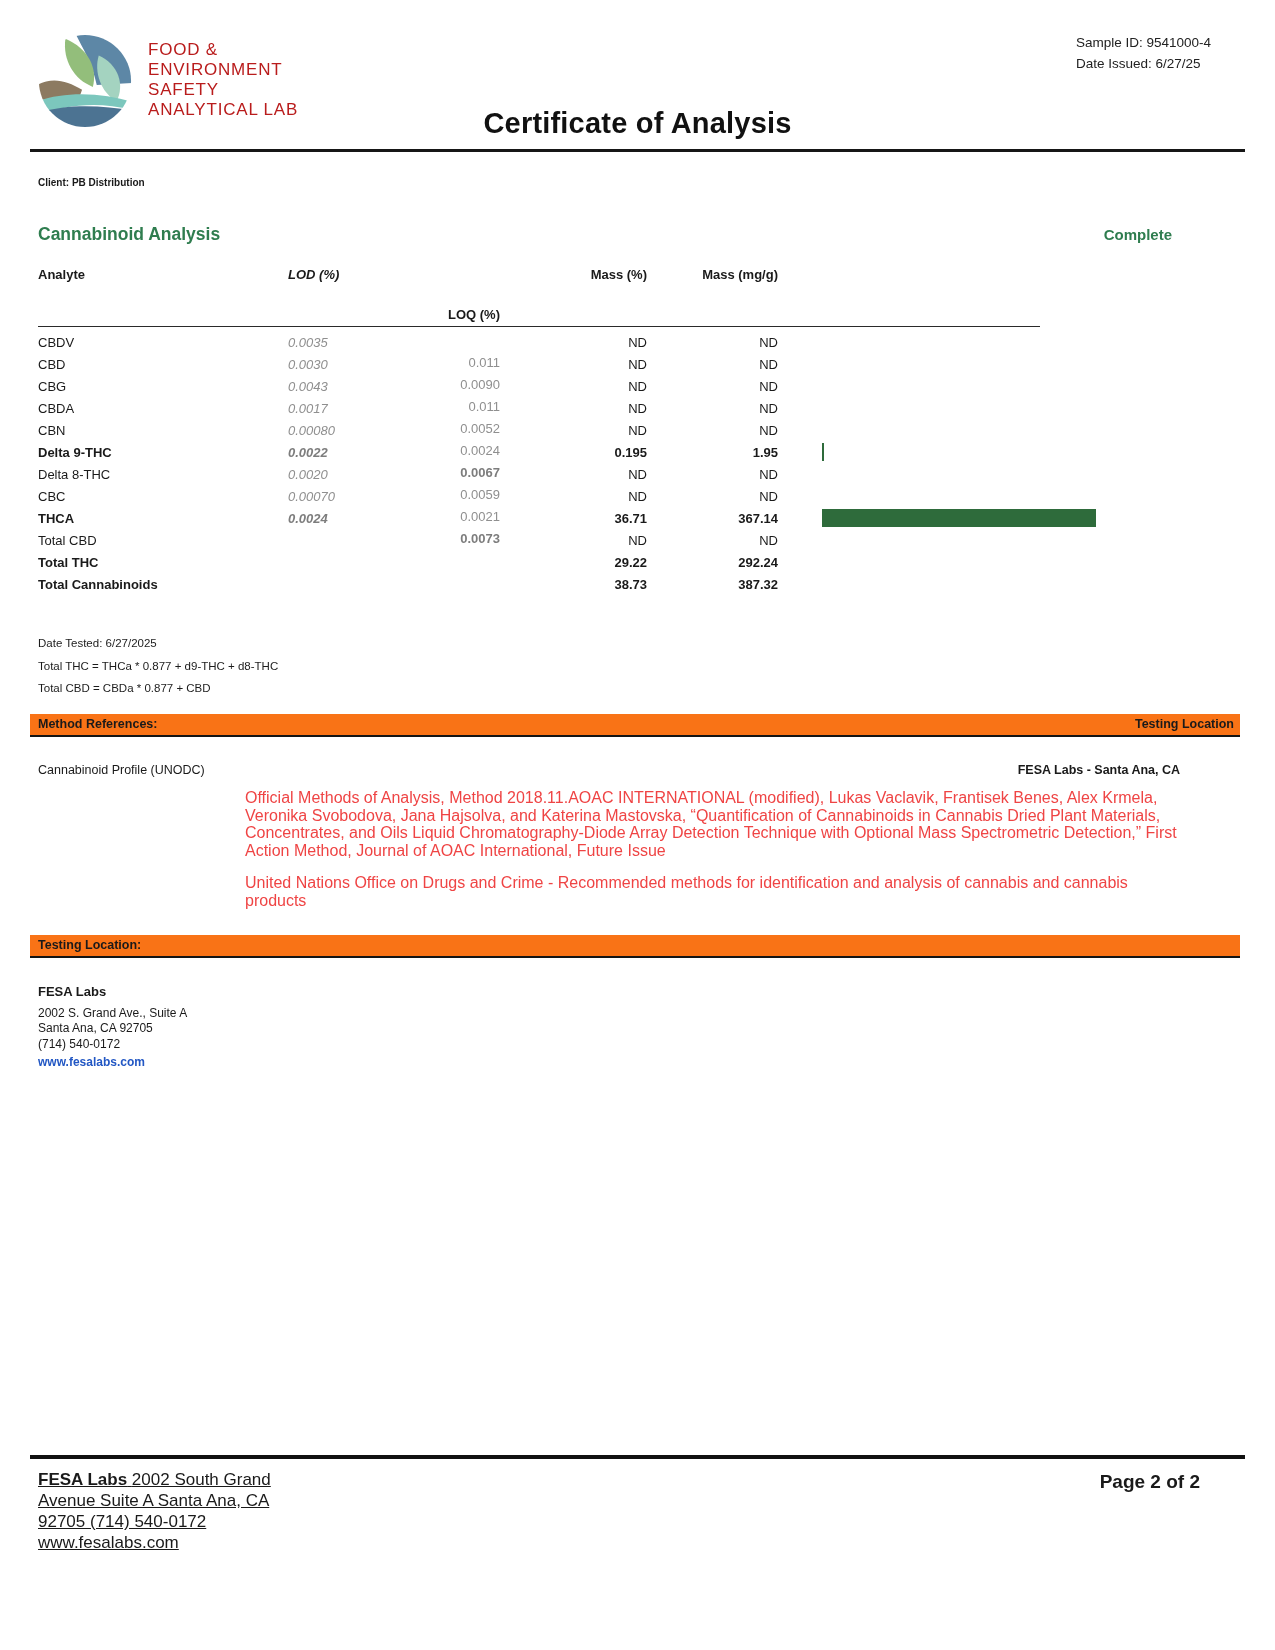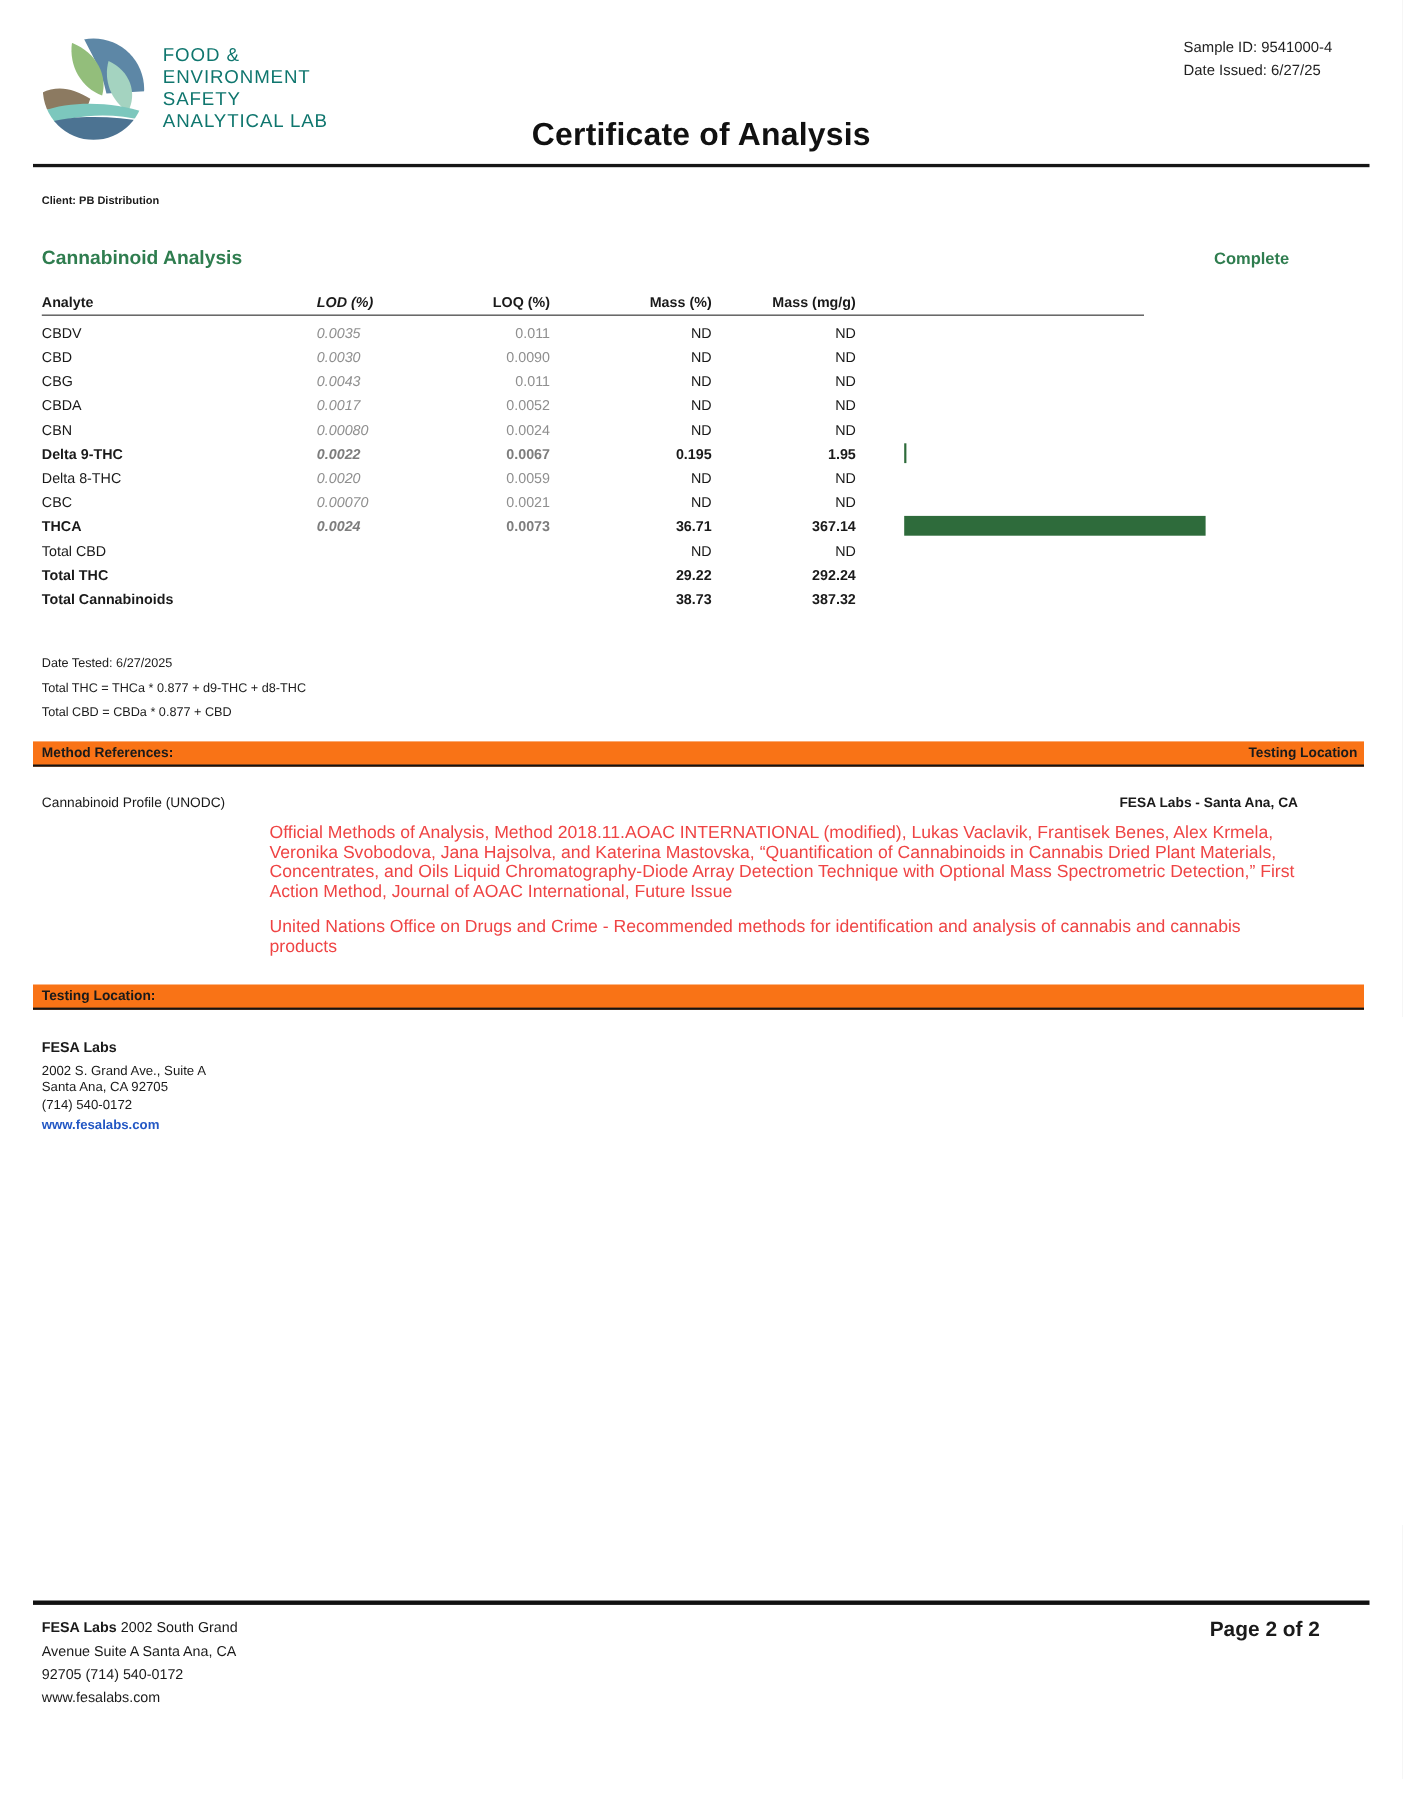--- a/index.html
+++ b/index.html
@@ -6,37 +6,37 @@
   body { background: #e8e8e8; font-family: "Liberation Sans", sans-serif; }
   .page {
     position: relative; width: 1275px; height: 1650px; margin: 0 auto;
     background: #ffffff; color: #1a1a1a; overflow: hidden;
   }
 
   
   .header { position: relative; height: 152px; margin: 0 30px; border-bottom: 3px solid #161616; }
   .logo { position: absolute; left: 6px; top: 32px; display: flex; gap: 14px; align-items: flex-start; }
   .logo svg { width: 98px; height: 98px; display: block; }
-  .logo-text { padding-top: 8px; font-size: 17px; line-height: 20px; color: #0f766e; letter-spacing: 0.8px; font-weight: 500; }
+  .logo-text { padding-top: 8px; font-size: 17px; line-height: 20px; color: #b91c1c; letter-spacing: 0.8px; font-weight: 500; }
   .doc-title { position: absolute; left: 0; right: 0; bottom: 9px; text-align: center; font-size: 29px; font-weight: bold; color: #111; letter-spacing: 0.2px; }
   .top-meta { position: absolute; left: 1046px; top: 33px; font-size: 13.5px; line-height: 20.5px; color: #222; }
 
   
   .client { margin: 25px 30px 0 38px; font-size: 10px; font-weight: bold; }
   .section-head { display: flex; justify-content: space-between; align-items: baseline; margin-top: 36px; padding-left: 38px; padding-right: 103px; }
   .section-title { color: #2f7d4f; font-size: 17.5px; font-weight: bold; }
   .section-status { color: #2f7d4f; font-size: 15px; font-weight: bold; }
 
   
   .table { margin: 22px 0 0 38px; font-size: 13px; }
   .t-head { display: flex; font-weight: bold; padding-bottom: 4px; border-bottom: 1px solid #2a2a2a; width: 1002px; }
   .t-row { display: flex; align-items: center; height: 22px; }
   .col-analyte { flex: 0 0 250px; text-align: left; }
   .col-lod  { flex: 0 0 87px;  text-align: left; font-style: italic; }
-  .col-loq  { flex: 0 0 125px; text-align: right; }
+  .col-loq  { flex: 0 0 125px; text-align: right; margin-top: 40px; }
   .col-mass { flex: 0 0 147px; text-align: right; }
   .col-mgg  { flex: 0 0 131px; text-align: right; }
   .t-body { padding-top: 4px; }
   .t-row .col-lod, .t-row .col-loq { color: #8f8f8f; }
   .t-row.bold { font-weight: bold; }
   .t-row.bold .col-lod, .t-row.bold .col-loq { color: #7d7d7d; }
   .bar-wrap { margin-left: 44px; height: 18px; display: flex; align-items: center; }
   .bar { height: 18px; background: #2e6b3b; }
 
   
@@ -58,21 +58,21 @@
   .method-para2 { margin-top: 15px; }
 
   
   .lab-block { margin: 26px 0 0 38px; font-size: 12px; line-height: 15.5px; }
   .lab-name { font-size: 13px; font-weight: bold; margin-bottom: 6px; }
   .lab-link { display: inline-block; margin-top: 3px; color: #2257c4; font-weight: bold; text-decoration: none; }
 
   
   .footer { position: absolute; left: 30px; right: 30px; top: 1455px; border-top: 4px solid #111; padding-top: 10px; }
   .footer-inner { display: flex; justify-content: space-between; padding-left: 8px; }
-  .footer-left { font-size: 13px; line-height: 21px; }
+  .footer-left { font-size: 17px; line-height: 21px; text-decoration: underline; }
   .footer-page { font-size: 19px; font-weight: bold; margin-right: 45px; padding-top: 2px; }
   .b { font-weight: bold; }
 </style>
 </head>
 <body>
 
 <div class="page">
 
   <div class="header">
     <div class="logo">

